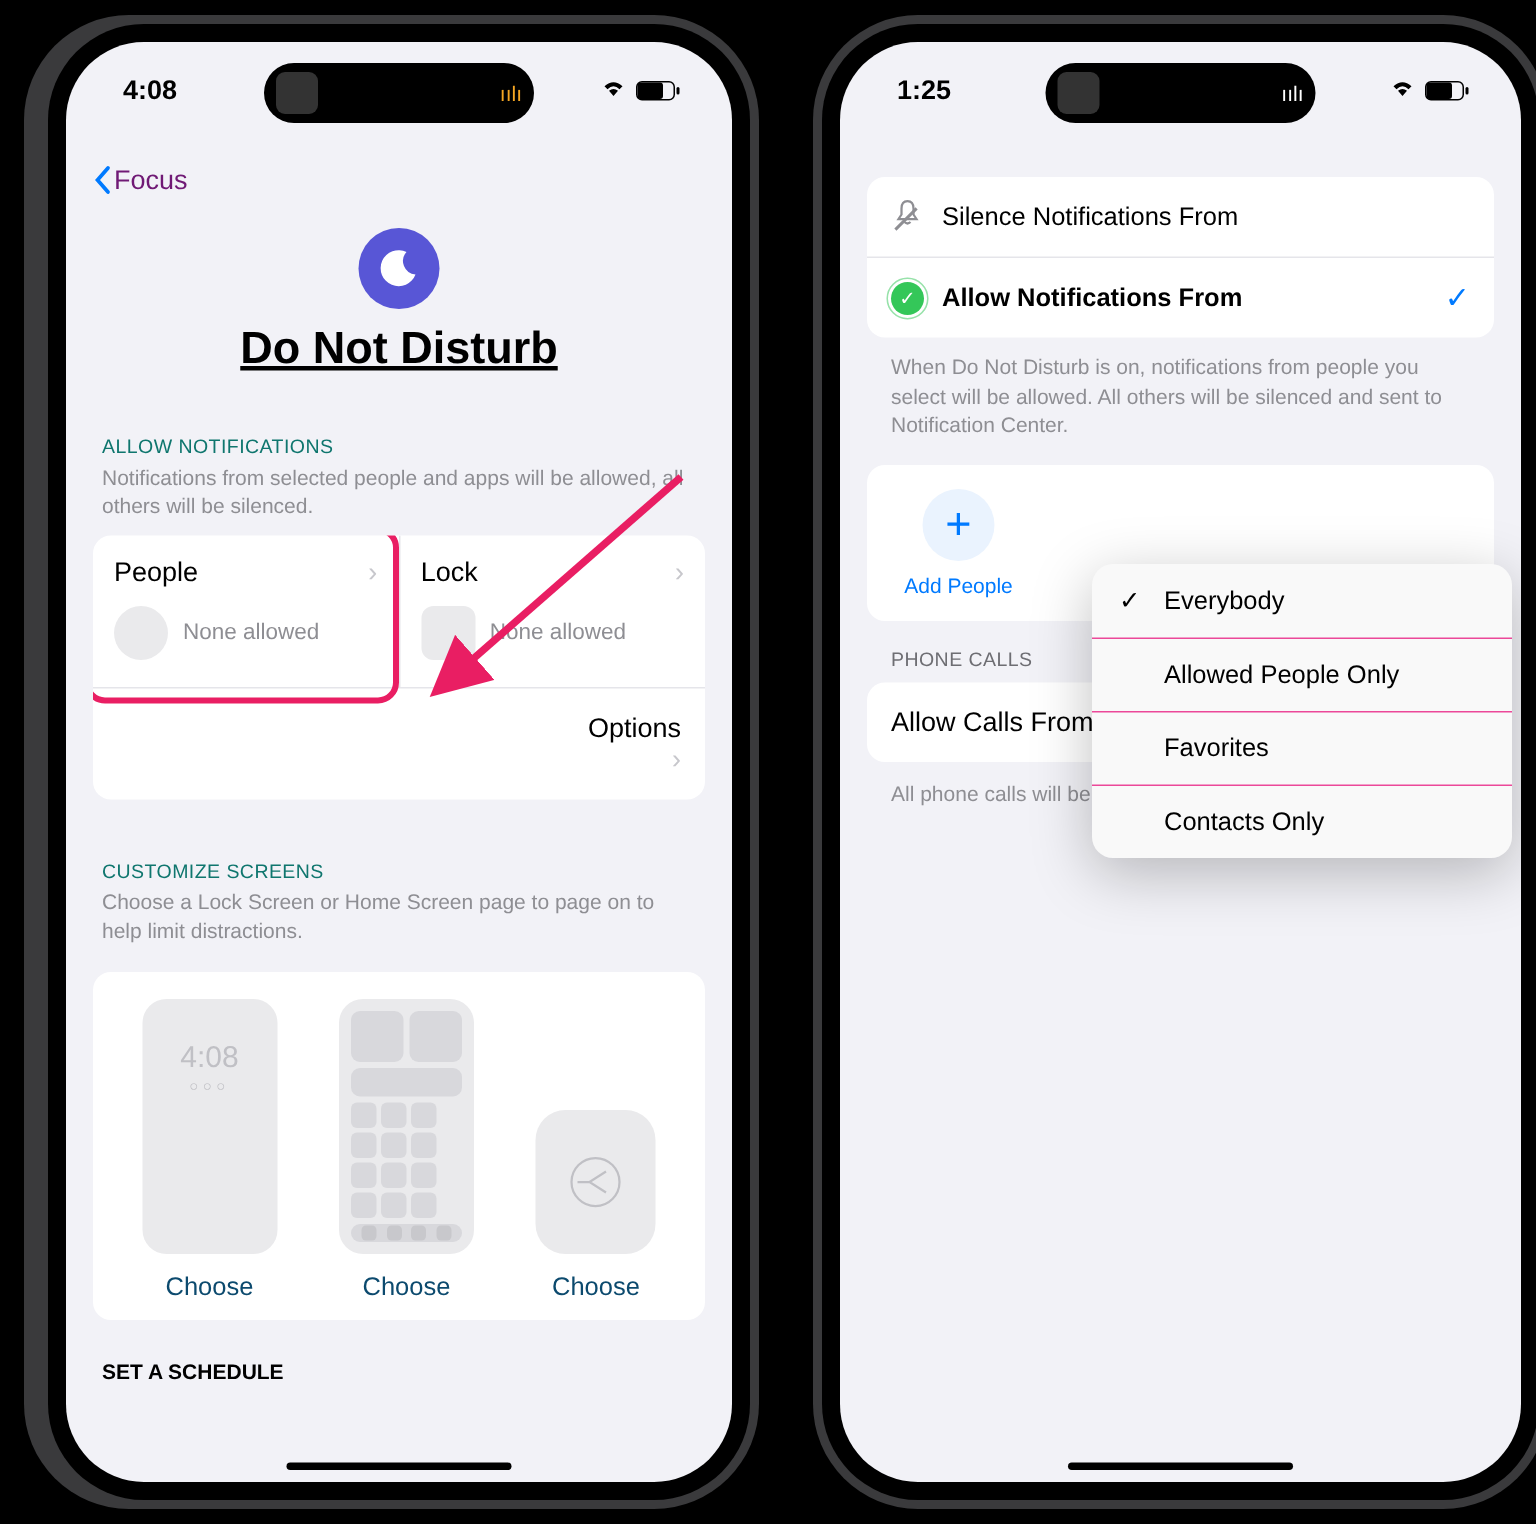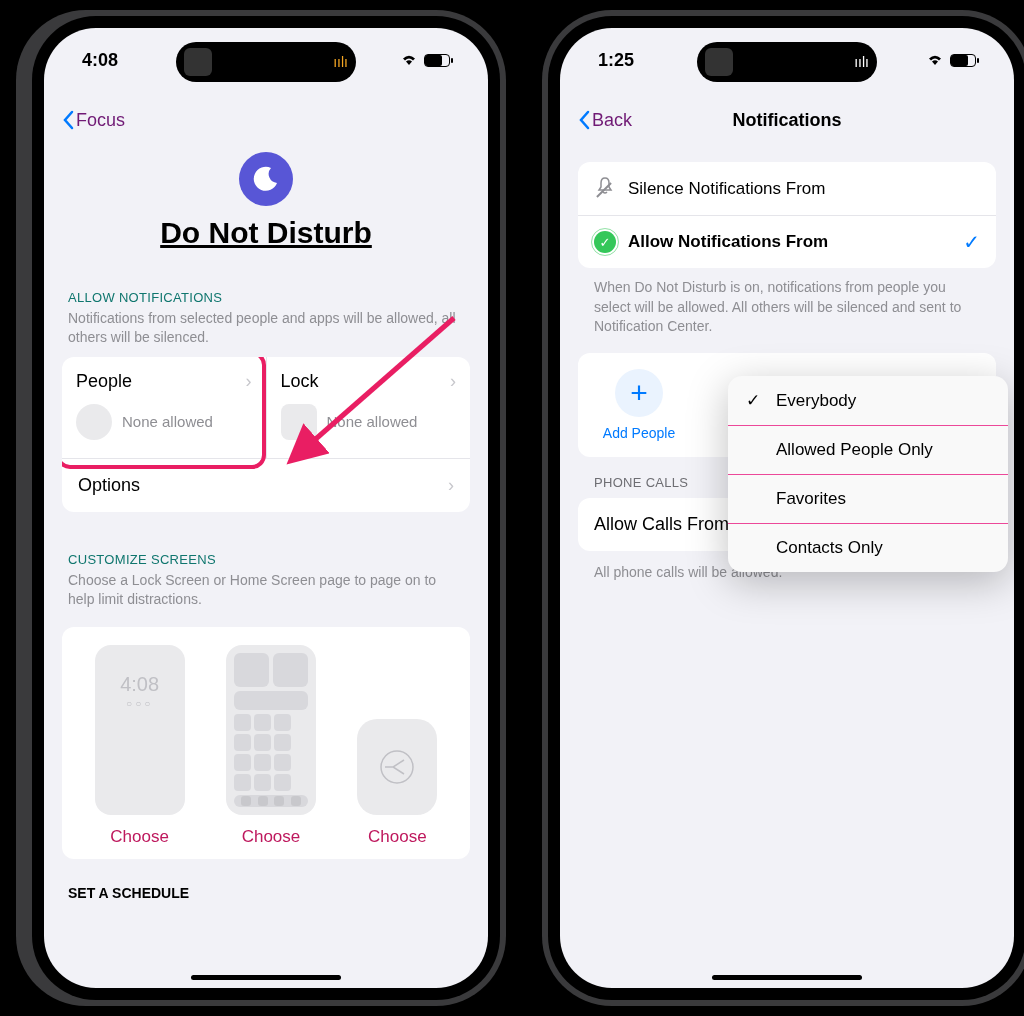--- a/index.html
+++ b/index.html
@@ -30,36 +30,36 @@
   .card { background:#fff; border-radius:12px; overflow:hidden;}
   .split { display:flex; }
   .split-col { flex:1; padding:14px 14px 18px; position:relative;}
   .split-col:first-child { border-right:1px solid #e5e5ea;}
   .col-title-row { display:flex; align-items:center; justify-content:space-between; font-size:18px;}
   .chev { color:#c7c7cc; font-size:18px;}
   .col-sub { display:flex; align-items:center; gap:10px; margin-top:12px;}
   .circle-ph { width:36px; height:36px; border-radius:18px; background:#eaeaec;}
   .square-ph { width:36px; height:36px; border-radius:8px; background:#eaeaec;}
   .sub-text { color:#8e8e93; font-size:15px;}
-  .row { display:flex; align-items:flex-start; justify-content:space-between; padding:16px 16px; font-size:18px;}
+  .row { display:flex; align-items:flex-end; justify-content:space-between; padding:16px 16px; font-size:18px;flex-direction:column;}
   .divider { height:1px; background:#e5e5ea;}
   .highlight { position:absolute; border:4px solid #e91e63; border-radius:14px; pointer-events:none;}
   .arrow-svg { position:absolute; pointer-events:none;}
   .screens-card { background:#fff; border-radius:12px; padding:18px 12px 12px; margin-top:8px;}
   .screens-row { display:flex; justify-content:space-around; align-items:flex-end;}
   .device-preview { display:flex; flex-direction:column; align-items:center;}
   .lock-prev { width:90px; height:170px; border-radius:16px; background:#eaeaec; display:flex; flex-direction:column; align-items:center; padding-top:28px; color:#c0c0c5;}
   .home-prev { width:90px; height:170px; border-radius:16px; background:#eaeaec; padding:8px; display:flex; flex-direction:column; gap:4px;}
   .home-widget { background:#d8d8dc; border-radius:6px;}
   .home-icons { display:flex; flex-wrap:wrap; gap:3px;}
   .home-icons span { width:17px; height:17px; background:#d8d8dc; border-radius:4px;}
   .dock { background:#d8d8dc; border-radius:6px; height:16px; margin-top:auto; display:flex; justify-content:space-around; align-items:center; padding:0 4px;}
   .dock span{width:10px;height:10px;background:#c8c8cc;border-radius:3px;}
   .watch-prev { width:80px; height:96px; border-radius:20px; background:#eaeaec; display:flex; align-items:center; justify-content:center; color:#c0c0c5; font-size:28px;}
-  .choose { color:#be185d; font-size:17px; margin-top:12px;}
+  .choose { color:#0c4a6e; font-size:17px; margin-top:12px;}
   .footer-section { font-size:14px; font-weight:700; margin-top:26px; padding:0 6px;}
   
   .opt-row { display:flex; align-items:center; gap:12px; padding:14px 16px; font-size:17px;}
   .opt-row .label { flex:1;}
   .bell-off { color:#8e8e93; width:22px; text-align:center; font-size:18px; position:relative;}
   .bell-off::after{content:''; position:absolute; left:0; top:50%; width:20px; height:2px; background:#8e8e93; transform:rotate(-45deg);}
   .badge-check { width:22px; height:22px; background:#34c759; border-radius:50%; color:#fff; display:flex; align-items:center; justify-content:center; font-size:13px; position:relative;}
   .badge-check::before,.badge-check::after{content:'';position:absolute;inset:-3px;border:1px solid #34c759;border-radius:50%;opacity:.3;}
   .check-blue { color:#007aff; font-size:20px;}
   .desc-p { font-size:14px; color:#8e8e93; padding:10px 16px 16px; line-height:1.4;}
@@ -241,29 +241,20 @@
               <div class="battery-fill"></div>
             </span>
         </span>
       </div>
       <div class="island">
         <div class="art"></div>
         <span class="wave" style="color:#fff;">ıılı</span>
       </div>
 
       <div class="content">
-        <div class="nav">
-          <span class="back-link">
-            <svg width="12" height="20" viewBox="0 0 12 20">
-                <path d="M10 2 L3 10 L10 18" stroke="#007aff" stroke-width="2.5" fill="none" stroke-linecap="round"></path>
-              </svg>
-            <span>Back</span>
-          </span>
-          <span class="title-center bold">Notifications</span>
-        </div>
 
         <div style="height:20px;"></div>
         <div class="card">
           <div class="opt-row">
             <span class="bell-off">
               <svg width="20" height="20" viewBox="0 0 20 20">
                   <path d="M10 2 Q6 2 6 7 L6 11 L4 14 H16 L14 11 L14 7 Q14 2 10 2 Z M8 16 Q10 18 12 16" stroke="#8e8e93" stroke-width="1.5" fill="none"></path>
                 </svg>
             </span>
             <span class="label">Silence Notifications From</span>

